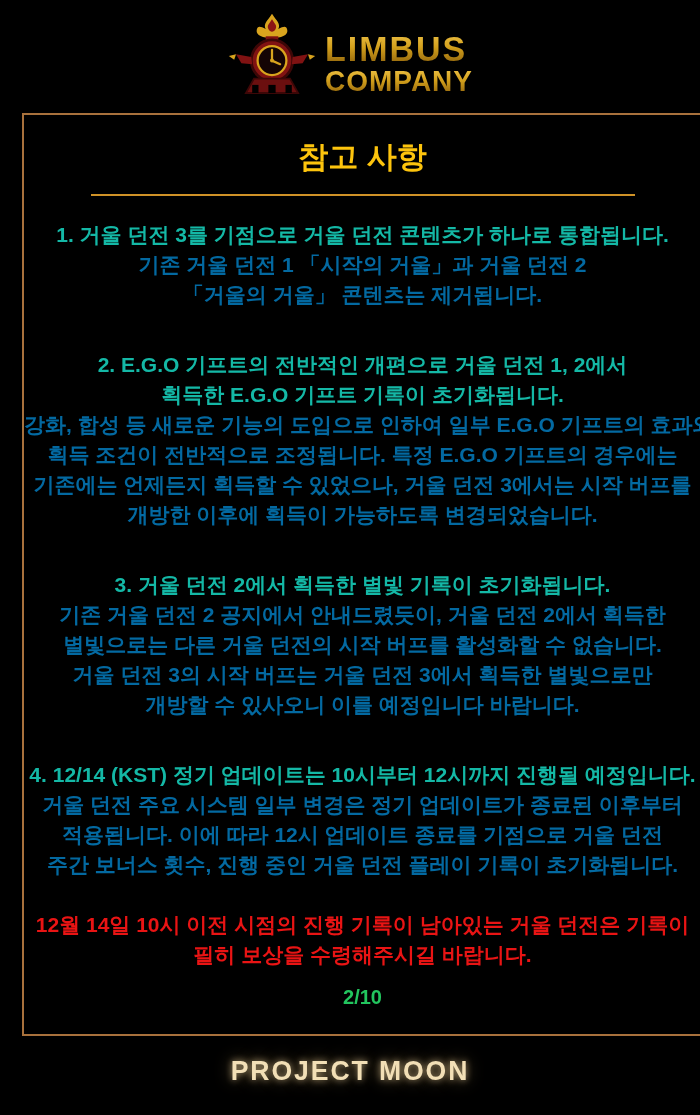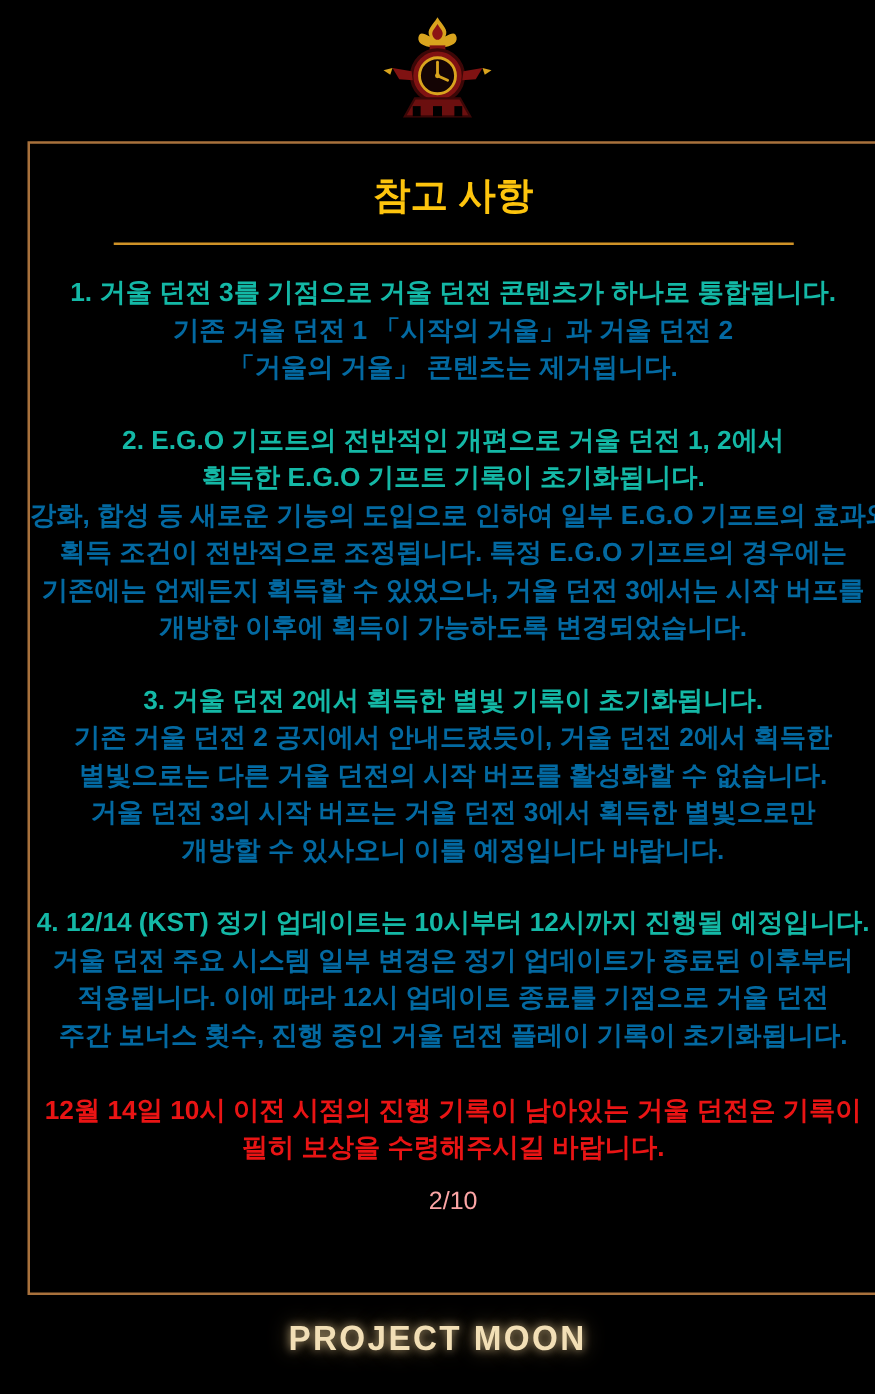--- a/index.html
+++ b/index.html
@@ -37,28 +37,28 @@
     border:2px solid #a8713c;box-sizing:border-box;text-align:center;
   }
   .notice-title{
     margin:25px 0 0 0;font-size:30px;line-height:33px;font-weight:bold;color:#fdc40d;
   }
   .title-divider{
     width:544px;height:2px;background:#cf9227;margin:21px auto 0 auto;
   }
   .content{margin-top:24px;font-size:21px;font-weight:bold;}
   .line{line-height:30px;white-space:nowrap;}
-  .section{margin-top:28px;}
+  .section{margin-top:40px;}
   .section:first-of-type{margin-top:0;}
   .heading-line{color:#14b8a6;}
   .body-line{color:#0369a1;}
   .warning{margin-top:30px;}
   .warning-line{color:#e91414;}
   .page-indicator{
-    margin-top:15px;font-size:20px;line-height:24px;font-weight:normal;color:#fca5a5;
+    margin-top:15px;font-size:20px;line-height:24px;font-weight:bold;color:#22c55e;
   }
 
   
   .footer-brand{
     position:absolute;top:1055px;left:0;right:0;text-align:center;
     font-size:28px;font-weight:bold;letter-spacing:2px;color:#f2dfb6;
     transform:scaleX(.95);
     text-shadow:0 0 8px rgba(255,228,170,.65),0 0 18px rgba(255,205,120,.40);
   }
 </style>
@@ -85,20 +85,24 @@
       <path d="M27 50 L10 47 L16 57 L28 58 Z" fill="#801212"></path>
       <path d="M73 50 L90 47 L84 57 L72 58 Z" fill="#801212"></path>
       <path d="M10 47 L2 49 L8 53 Z" fill="#d9a41e"></path>
       <path d="M90 47 L98 49 L92 53 Z" fill="#d9a41e"></path>
 
       <path d="M30 74 L70 74 L79 90 L21 90 Z" fill="#6b0f0f" stroke="#3c0707" stroke-width="2"></path>
       <rect x="28" y="81" width="7" height="9" fill="#000"></rect>
       <rect x="46" y="81" width="8" height="9" fill="#000"></rect>
       <rect x="65" y="81" width="7" height="9" fill="#000"></rect>
     </svg>
+  </div>
+  <div class="wordmark">
+    <span class="wm1">LIMBUS</span>
+    <span class="wm2">COMPANY</span>
   </div>
 </div>
 
 <div class="notice-box">
   <h1 class="notice-title">참고 사항</h1>
   <div class="title-divider"></div>
 
   <div class="content">
 
     <div class="section">

